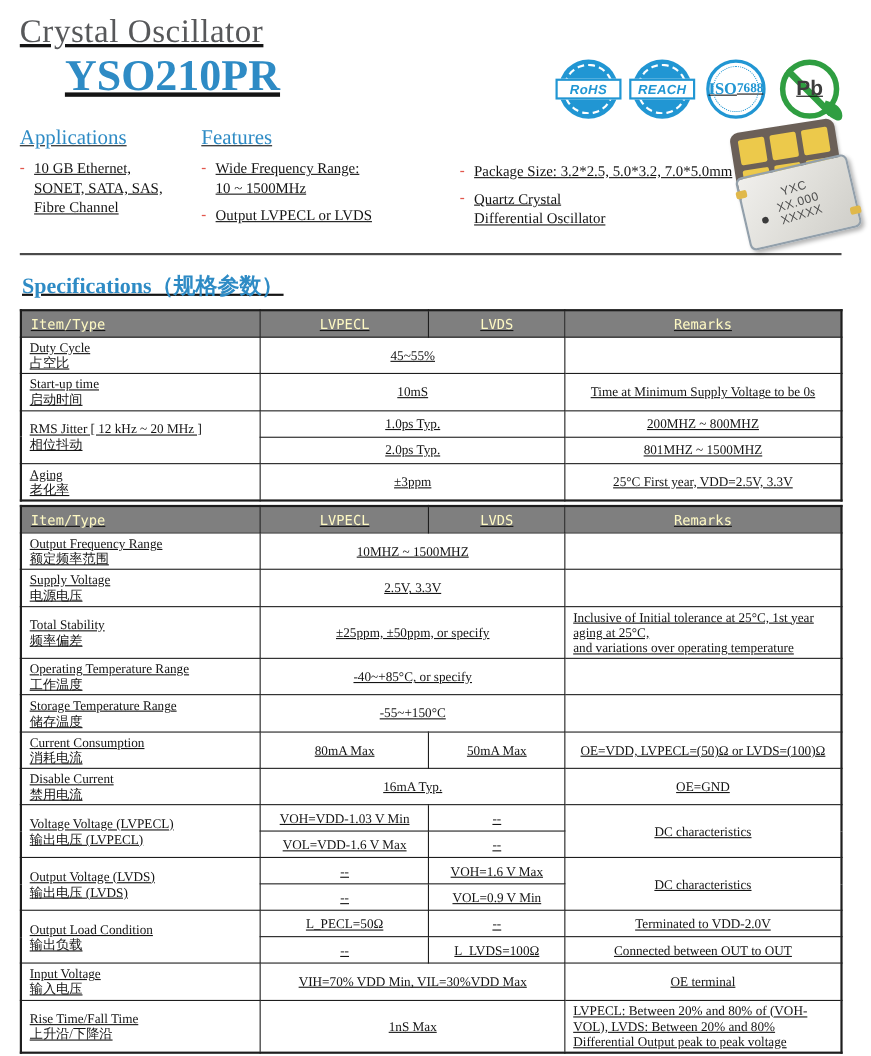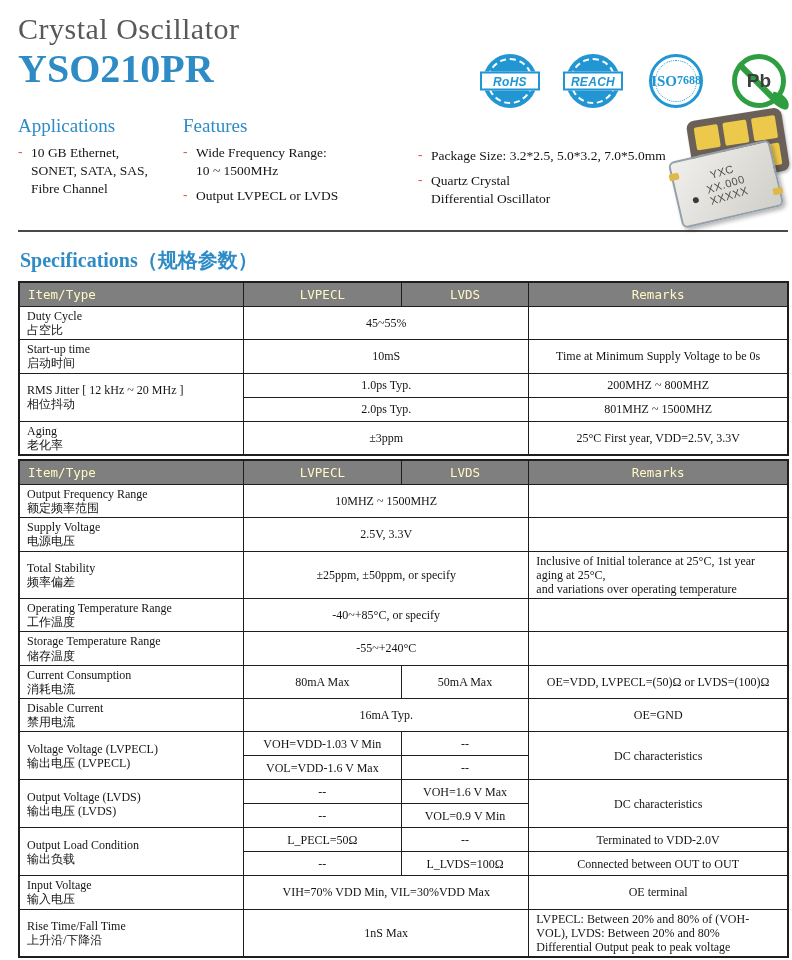--- a/index.html
+++ b/index.html
@@ -9,27 +9,27 @@
     --seal-blue:#2196d3;
     --seal-green:#2f9e41;
   }
   *{box-sizing:border-box;}
   html,body{margin:0;padding:0;}
   body{
     width:792px;height:960px;background:#fff;color:#141414;
     font-family:"Liberation Serif","DejaVu Serif",serif;
     overflow:hidden;
   }
-  .page{position:relative;width:792px;height:960px;padding:12px 2px 0 18px;}
+  .page{position:relative;width:792px;height:960px;padding:12px 25px 0 18px;text-decoration:underline;}
 
   
   .top{display:flex;justify-content:space-between;align-items:flex-start;}
   .doc-title{font-size:30px;color:#57585a;letter-spacing:.5px;line-height:1.15;}
-  .doc-model{font-size:40px;font-weight:bold;color:var(--accent);line-height:1.1;}
-  .badges{display:flex;gap:29px;align-items:center;margin-top:42px;margin-right:4px;text-align:center;}
+  .doc-model{font-size:40px;font-weight:bold;color:var(--accent);line-height:1.1;margin-left:41px;}
+  .badges{display:flex;gap:13px;align-items:center;margin-top:42px;margin-right:4px;text-align:center;}
   .seal{width:54px;height:54px;border-radius:50%;position:relative;flex:0 0 auto;}
   .seal.blue{background:var(--seal-blue);}
   .seal.blue::before{content:"";position:absolute;inset:4px;border:2px dashed #fff;border-radius:50%;}
   .seal .band{
     position:absolute;left:-3px;right:-3px;top:50%;transform:translateY(-50%);
     background:#fff;border:2px solid var(--seal-blue);height:19px;
     display:flex;align-items:center;justify-content:center;
     font-family:"Liberation Sans",sans-serif;font-weight:bold;font-style:italic;
     color:var(--seal-blue);font-size:12px;letter-spacing:.3px;
   }
@@ -252,21 +252,21 @@
           </tr>
           <tr>
             <td class="item">Operating Temperature Range
 工作温度</td>
             <td colspan="2">-40~+85°C, or specify</td>
             <td></td>
           </tr>
           <tr>
             <td class="item">Storage Temperature Range
 储存温度</td>
-            <td colspan="2">-55~+240°C</td>
+            <td colspan="2">-55~+150°C</td>
             <td></td>
           </tr>
           <tr>
             <td class="item">Current Consumption
 消耗电流</td>
             <td>80mA Max</td>
             <td>50mA Max</td>
             <td>OE=VDD, LVPECL=(50)Ω or LVDS=(100)Ω</td>
           </tr>
           <tr>

